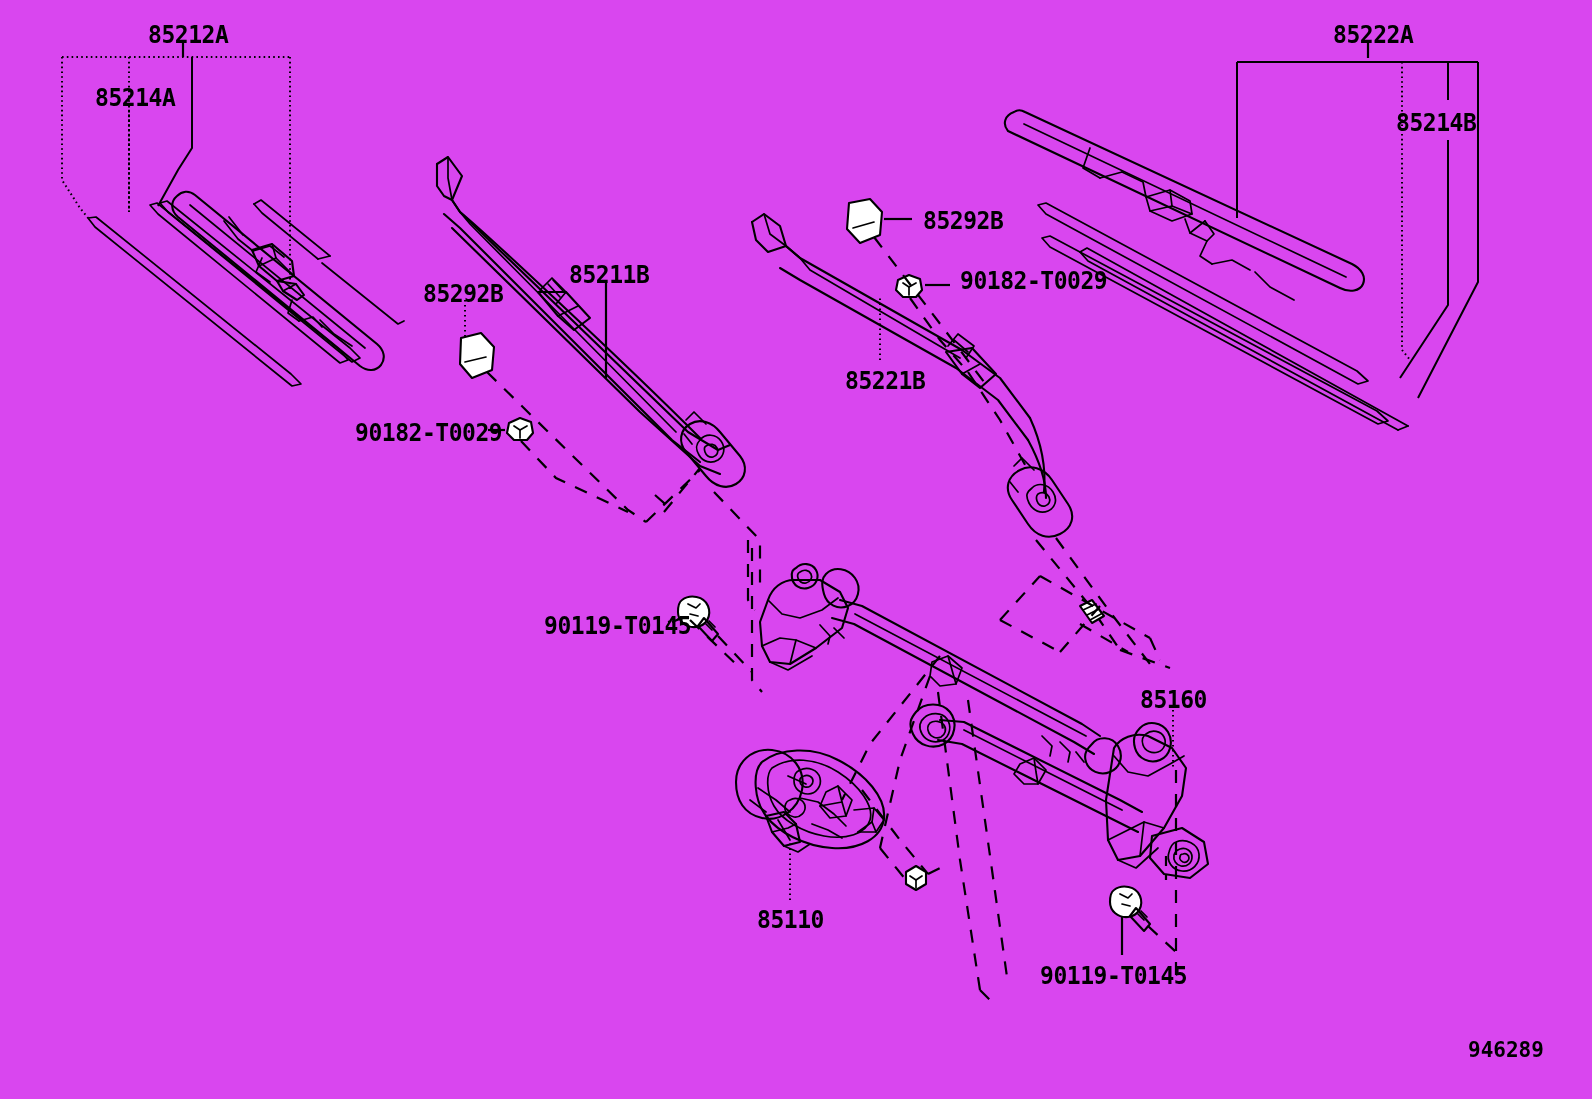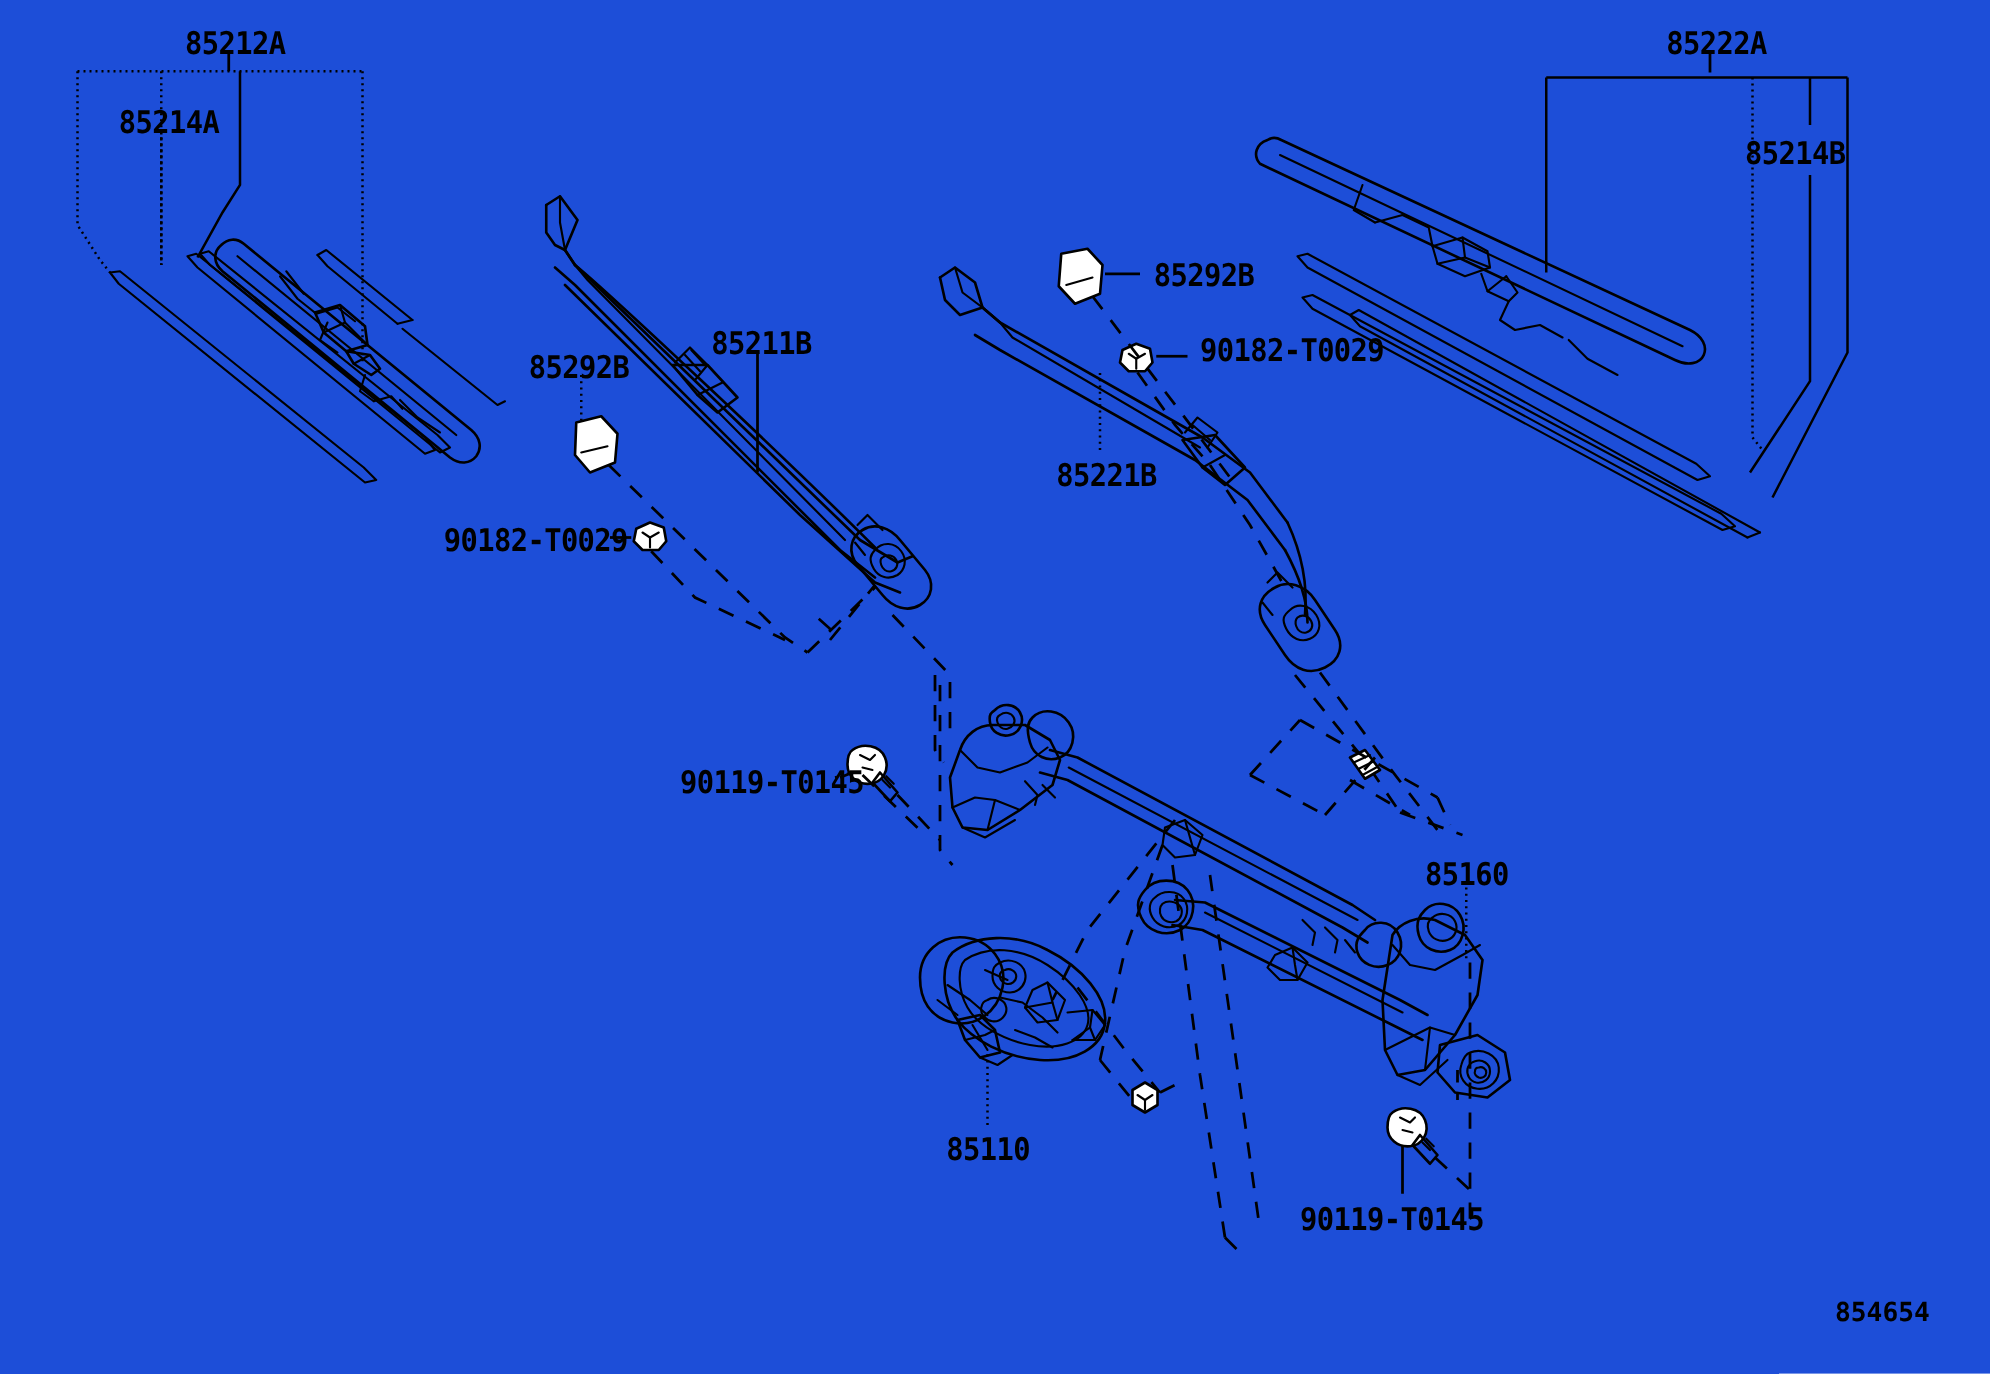--- a/index.html
+++ b/index.html
@@ -8,21 +8,21 @@
     padding: 0;
     background: #ffffff;
   }
   body {
     font-family: "DejaVu Sans Mono", "Liberation Mono", monospace;
   }
   #diagram-root {
     position: relative;
     width: 1592px;
     height: 1099px;
-    background: #1d4ed8;
+    background: #d946ef;
     overflow: hidden;
   }
   #diagram-svg {
     position: absolute;
     left: 0;
     top: 0;
     width: 1592px;
     height: 1099px;
   }
   .callout {
@@ -487,15 +487,15 @@
   <div class="callout" style="left:845px; top:368px;">85221B</div>
 
   <div class="callout" style="left:544px; top:613px;">90119-T0145</div>
 
   <div class="callout" style="left:1140px; top:687px;">85160</div>
 
   <div class="callout" style="left:757px; top:907px;">85110</div>
 
   <div class="callout" style="left:1040px; top:963px;">90119-T0145</div>
 
-  <div class="figno" style="left:1468px; top:1040px;">854654</div>
+  <div class="figno" style="left:1468px; top:1040px;">946289</div>
 
 </div>
 
 </body></html>

